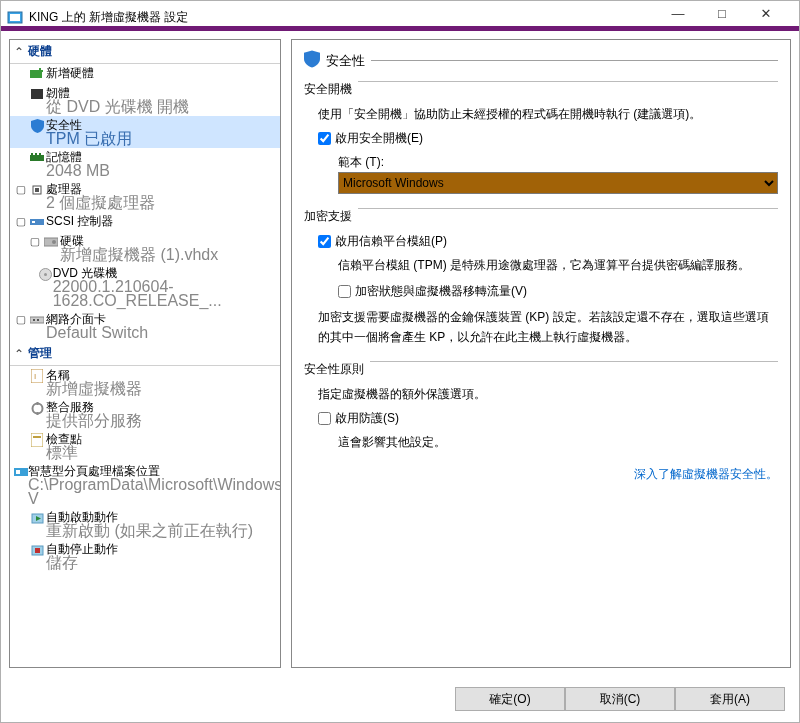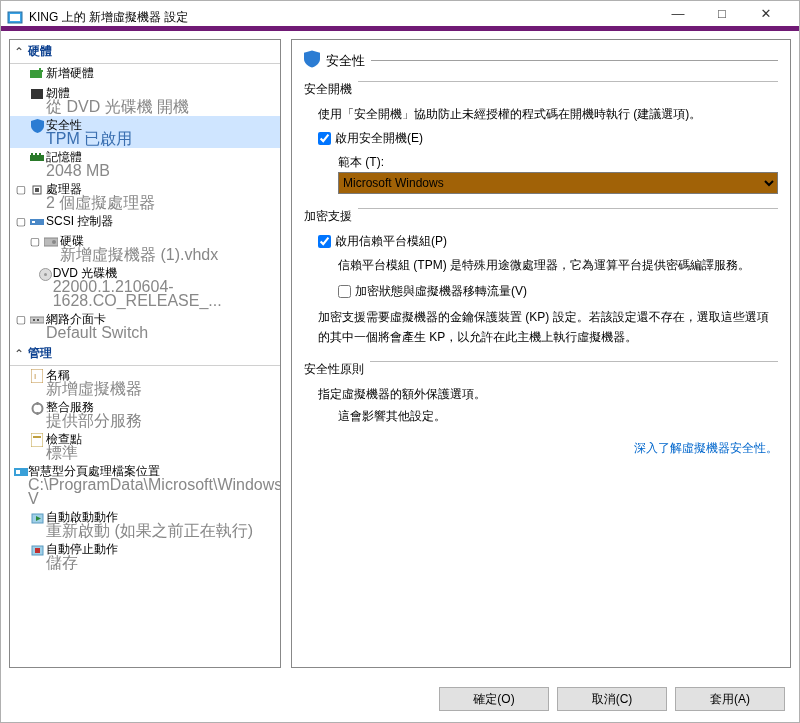--- a/index.html
+++ b/index.html
@@ -6,21 +6,21 @@
   body{font-family:"Microsoft JhengHei","Segoe UI",sans-serif;font-size:12px;background:#fff;color:#000}
   .window{width:800px;height:723px;border:1px solid #b0b0b0;display:flex;flex-direction:column;background:#fff}
   .titlebar{height:30px;display:flex;align-items:flex-end;padding:0 11px 0 6px;border-bottom:5px solid #701a75;background:#fff}
   .titlebar .ticon{width:16px;height:16px;margin-right:6px;display:inline-flex;align-items:center;justify-content:center}
   .titlebar .title{flex:1;font-size:12px}
   .titlebtns{display:flex;height:100%}
   .titlebtns div{width:44px;display:flex;align-items:center;justify-content:center;font-size:13px;color:#333}
   .main{flex:1;display:flex;padding:8px;gap:10px;overflow:hidden}
   .left{width:272px;border:1px solid #888;background:#fff;display:flex;flex-direction:column;overflow:auto}
   .right{flex:1;border:1px solid #888;background:#fff;padding:10px 12px;overflow:auto;position:relative}
-  .footer{height:46px;display:flex;justify-content:flex-end;align-items:center;padding-right:14px;gap:8px}
+  .footer{height:46px;display:flex;justify-content:flex-end;align-items:center;padding-right:14px;gap:0}
   .footer button{width:110px;height:24px;background:#e1e1e1;border:1px solid #adadad;font-size:12px}
 
   .cathdr{background:#fff;color:#0a3f8f;font-weight:bold;padding:3px 6px 3px 4px;display:flex;align-items:center;gap:4px;border-bottom:1px solid #d0d0d0}
   .cathdr .exp{width:10px;text-align:center;color:#444;font-weight:normal}
   .node{display:flex;align-items:flex-start;padding:2px 4px 2px 4px}
   .node .exp{width:14px;text-align:center;color:#444;font-size:11px;padding-top:1px}
   .node .ic{width:18px;height:16px;display:flex;align-items:center;justify-content:center;font-size:11px}
   .node .lbls{display:flex;flex-direction:column;line-height:14px}
   .node .l1{color:#000}
   .node .l2{color:#888;font-size:16px}
@@ -342,20 +342,24 @@
         </div>
       </div>
 
       <div class="group">
         <div class="grouphdr">
             <span class="gt">安全性原則</span>
             <span class="line"></span>
           </div>
         <div class="gbody">
           <div>指定虛擬機器的額外保護選項。</div>
+          <label>
+              <input type="checkbox" style="">
+              <span>啟用防護(S)</span>
+            </label>
           <div class="desc">這會影響其他設定。</div>
         </div>
       </div>
 
       <a class="link">深入了解虛擬機器安全性。</a>
 
     </div>
   </div>
 
   <div class="footer">

